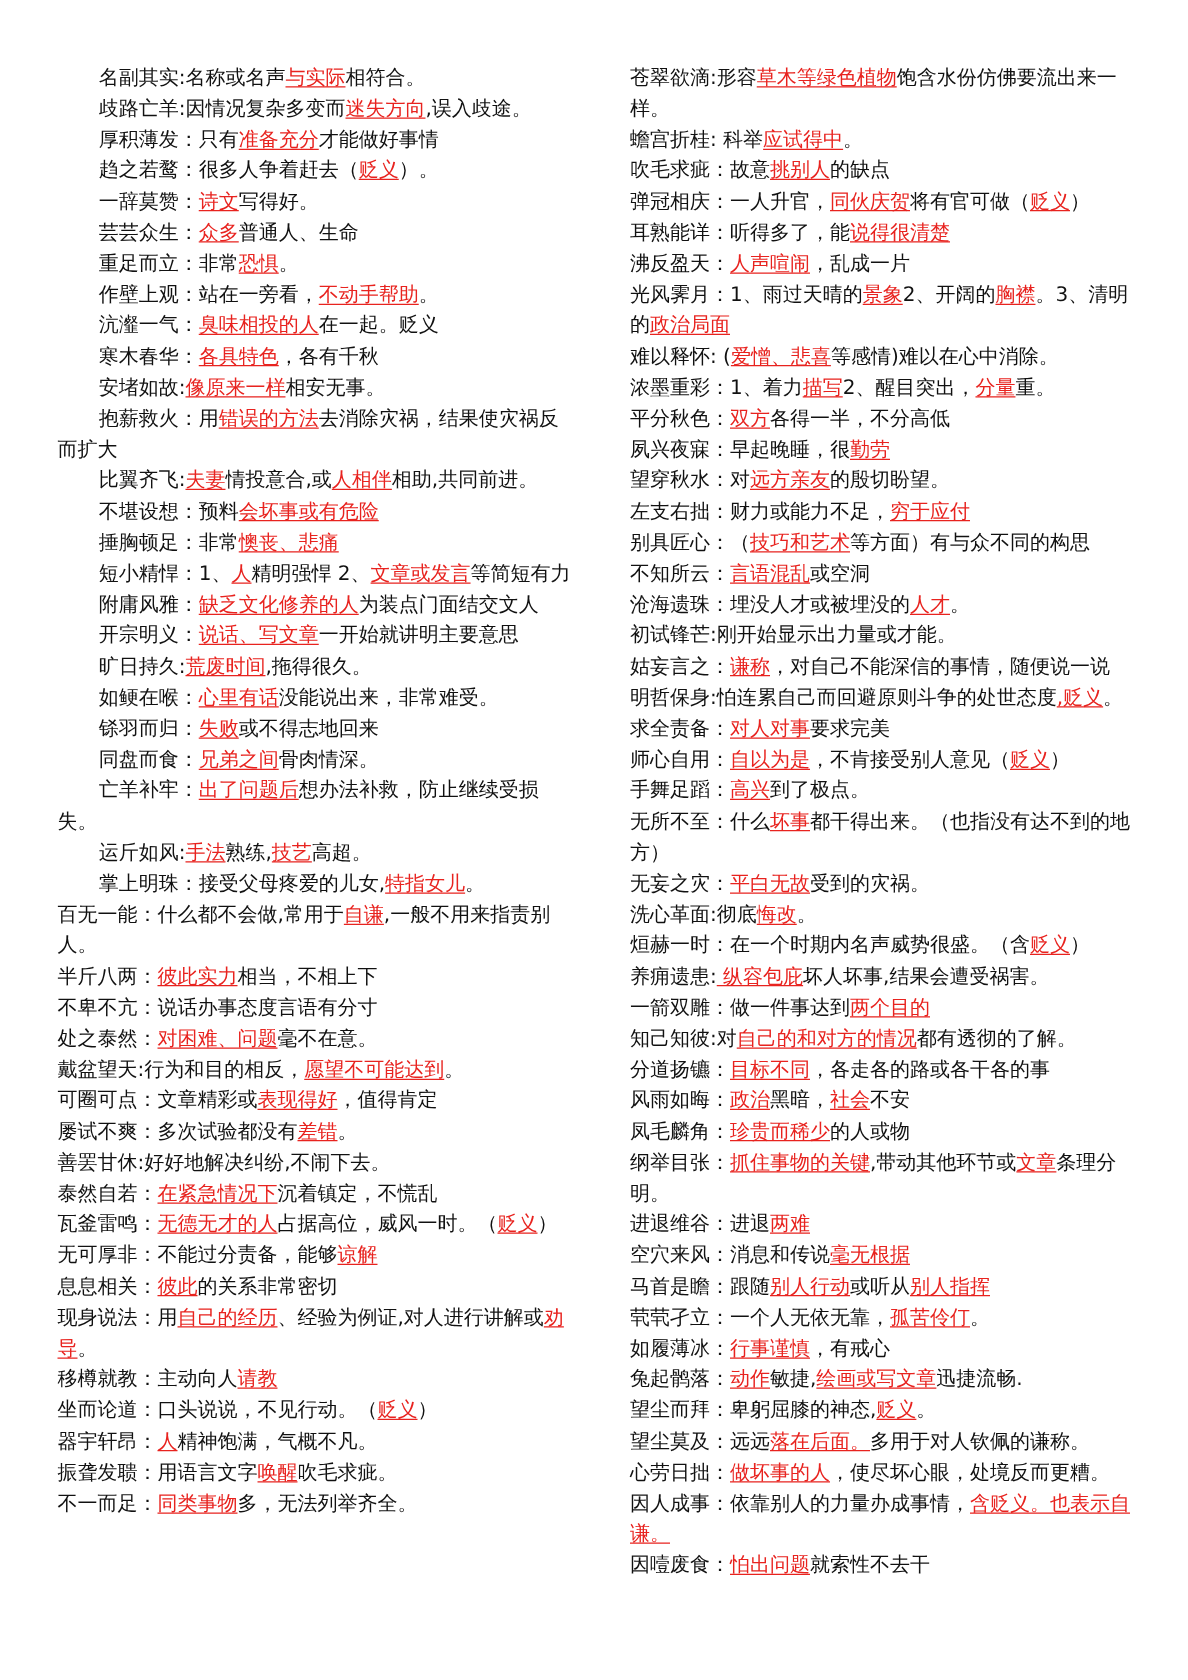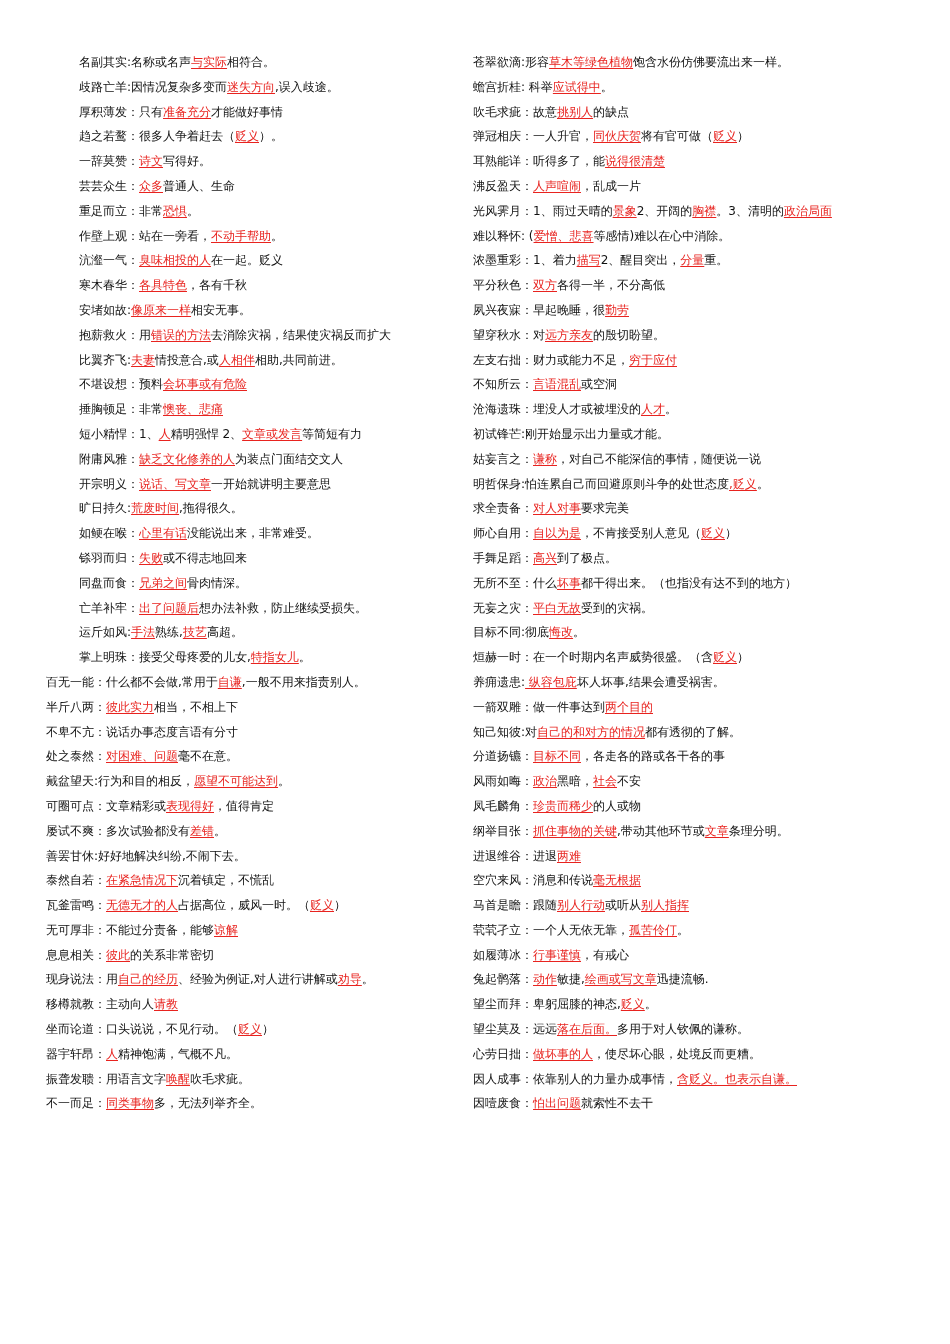--- a/index.html
+++ b/index.html
@@ -1,21 +1,21 @@
 <!DOCTYPE html>
 <html><head>
 <meta charset="utf-8">
 <style>
   html,body{margin:0;padding:0;background:#ffffff;}
   body{width:950px;height:1344px;position:relative;overflow:hidden;
        font-family:"DejaVu Sans","Liberation Sans",sans-serif;color:#111;}
   .page{position:absolute;left:0;top:0;width:950px;height:1344px;}
-  .col{position:absolute;top:50px;width:413px;font-size:12px;line-height:24.8px;}
+  .col{position:absolute;top:50px;width:413px;font-size:16px;line-height:24.8px;}
   .col.left{left:46px;}
-  .col.right{left:473px;}
+  .col.right{left:504px;}
   .entry{margin:0;padding:0;word-break:break-all;}
   .entry.indent{text-indent:33px;}
   .hl{color:#e8231f;text-decoration:underline;text-decoration-color:#e8231f;text-underline-offset:2px;}
 </style>
 </head>
 <body>
 
 <div class="page">
   <div class="col left" id="col-left">
       <p class="entry indent"><span>名副其实:名称或名声</span><span class="hl">与实际</span><span>相符合。</span></p>
@@ -69,31 +69,32 @@
       <p class="entry"><span>弹冠相庆：一人升官，</span><span class="hl">同伙庆贺</span><span>将有官可做（</span><span class="hl">贬义</span><span>）</span></p>
       <p class="entry"><span>耳熟能详：听得多了，能</span><span class="hl">说得很清楚</span></p>
       <p class="entry"><span>沸反盈天：</span><span class="hl">人声喧闹</span><span>，乱成一片</span></p>
       <p class="entry"><span>光风霁月：1、雨过天晴的</span><span class="hl">景象</span><span>2、开阔的</span><span class="hl">胸襟</span><span>。3、清明的</span><span class="hl">政治局面</span></p>
       <p class="entry"><span>难以释怀: (</span><span class="hl">爱憎、悲喜</span><span>等感情)难以在心中消除。</span></p>
       <p class="entry"><span>浓墨重彩：1、着力</span><span class="hl">描写</span><span>2、醒目突出，</span><span class="hl">分量</span><span>重。</span></p>
       <p class="entry"><span>平分秋色：</span><span class="hl">双方</span><span>各得一半，不分高低</span></p>
       <p class="entry"><span>夙兴夜寐：早起晚睡，很</span><span class="hl">勤劳</span></p>
       <p class="entry"><span>望穿秋水：对</span><span class="hl">远方亲友</span><span>的殷切盼望。</span></p>
       <p class="entry"><span>左支右拙：财力或能力不足，</span><span class="hl">穷于应付</span></p>
+      <p class="entry"><span>别具匠心：（</span><span class="hl">技巧和艺术</span><span>等方面）有与众不同的构思</span></p>
       <p class="entry"><span>不知所云：</span><span class="hl">言语混乱</span><span>或空洞</span></p>
       <p class="entry"><span>沧海遗珠：埋没人才或被埋没的</span><span class="hl">人才</span><span>。</span></p>
       <p class="entry"><span>初试锋芒:刚开始显示出力量或才能。</span></p>
       <p class="entry"><span>姑妄言之：</span><span class="hl">谦称</span><span>，对自己不能深信的事情，随便说一说</span></p>
       <p class="entry"><span>明哲保身:怕连累自己而回避原则斗争的处世态度</span><span class="hl">,贬义</span><span>。</span></p>
       <p class="entry"><span>求全责备：</span><span class="hl">对人对事</span><span>要求完美</span></p>
       <p class="entry"><span>师心自用：</span><span class="hl">自以为是</span><span>，不肯接受别人意见（</span><span class="hl">贬义</span><span>）</span></p>
       <p class="entry"><span>手舞足蹈：</span><span class="hl">高兴</span><span>到了极点。</span></p>
       <p class="entry"><span>无所不至：什么</span><span class="hl">坏事</span><span>都干得出来。（也指没有达不到的地方）</span></p>
       <p class="entry"><span>无妄之灾：</span><span class="hl">平白无故</span><span>受到的灾祸。</span></p>
-      <p class="entry"><span>目标不同:彻底</span><span class="hl">悔改</span><span>。</span></p>
+      <p class="entry"><span>洗心革面:彻底</span><span class="hl">悔改</span><span>。</span></p>
       <p class="entry"><span>烜赫一时：在一个时期内名声威势很盛。（含</span><span class="hl">贬义</span><span>）</span></p>
       <p class="entry"><span>养痈遗患:</span><span class="hl"> 纵容包庇</span><span>坏人坏事,结果会遭受祸害。</span></p>
       <p class="entry"><span>一箭双雕：做一件事达到</span><span class="hl">两个目的</span></p>
       <p class="entry"><span>知己知彼:对</span><span class="hl">自己的和对方的情况</span><span>都有透彻的了解。</span></p>
       <p class="entry"><span>分道扬镳：</span><span class="hl">目标不同</span><span>，各走各的路或各干各的事</span></p>
       <p class="entry"><span>风雨如晦：</span><span class="hl">政治</span><span>黑暗，</span><span class="hl">社会</span><span>不安</span></p>
       <p class="entry"><span>凤毛麟角：</span><span class="hl">珍贵而稀少</span><span>的人或物</span></p>
       <p class="entry"><span>纲举目张：</span><span class="hl">抓住事物的关键</span><span>,带动其他环节或</span><span class="hl">文章</span><span>条理分明。</span></p>
       <p class="entry"><span>进退维谷：进退</span><span class="hl">两难</span></p>
       <p class="entry"><span>空穴来风：消息和传说</span><span class="hl">毫无根据</span></p>

